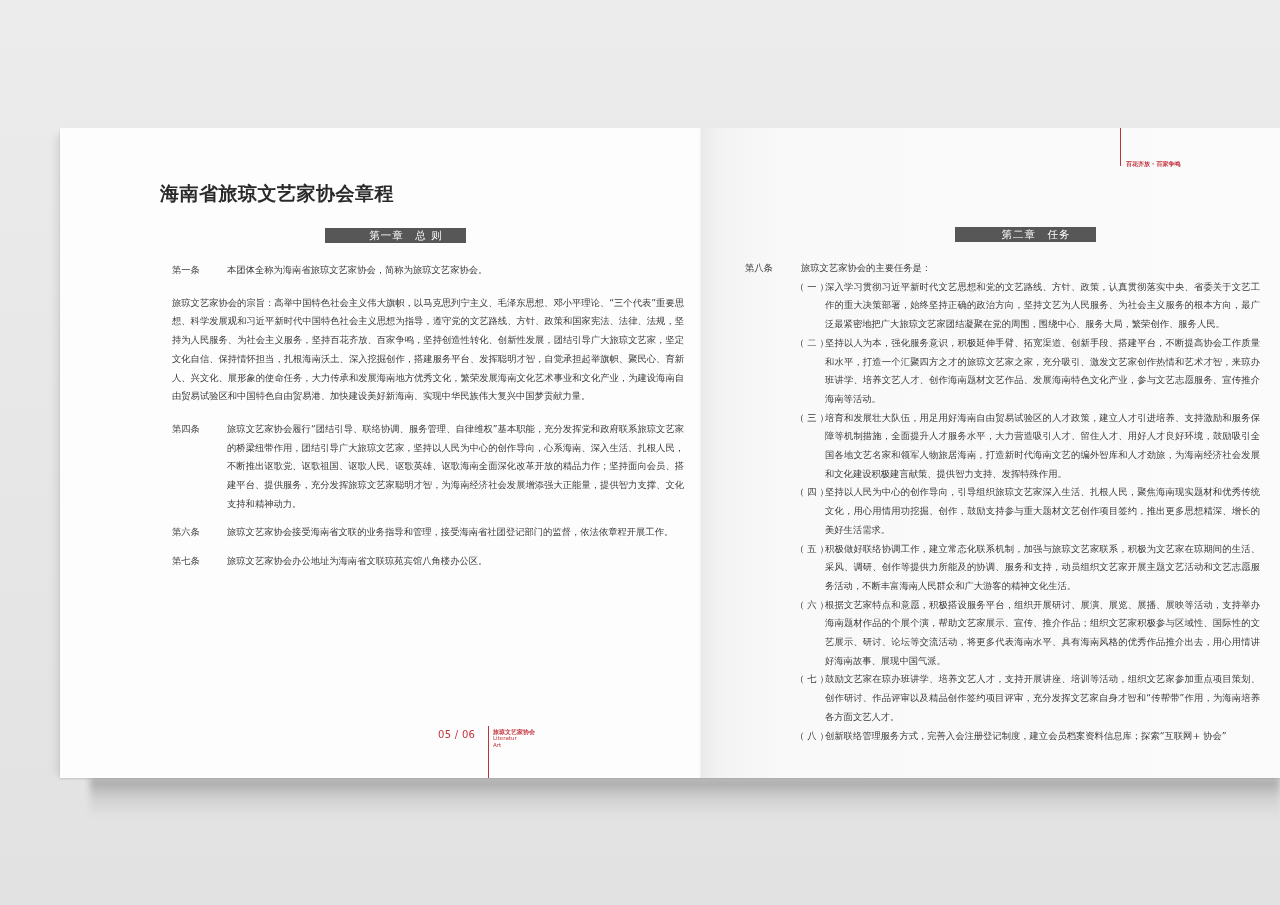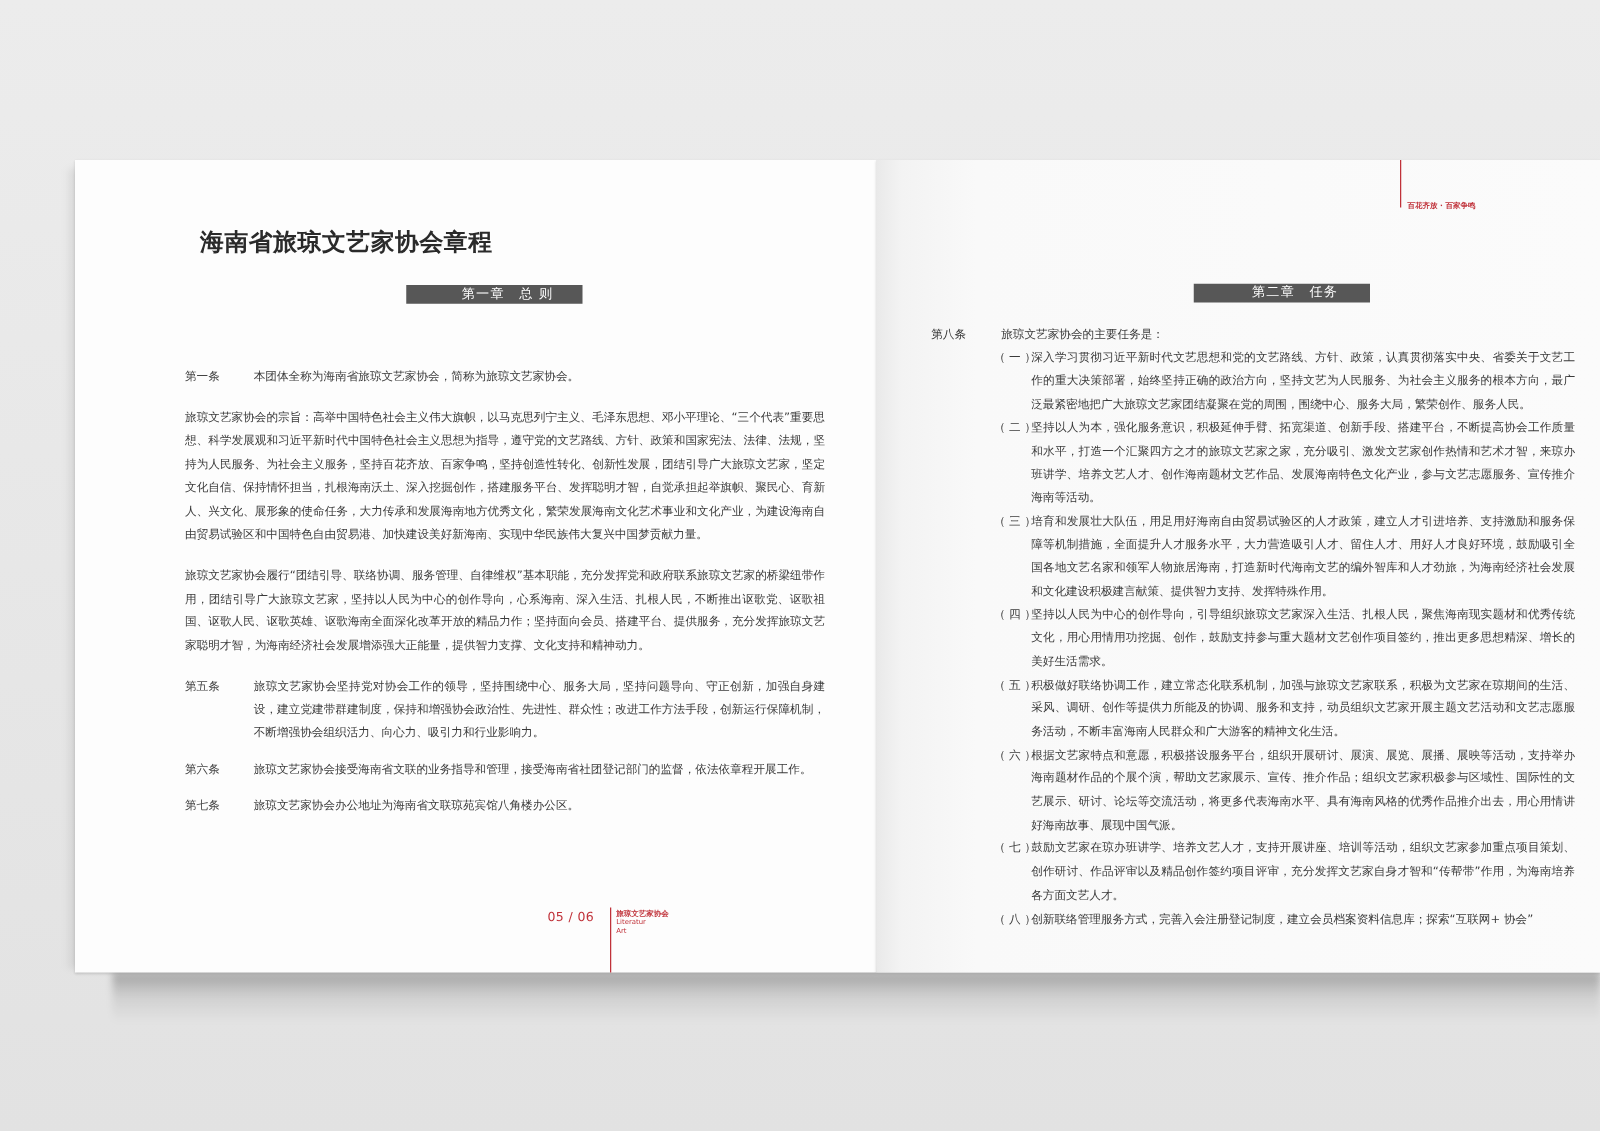--- a/index.html
+++ b/index.html
@@ -33,21 +33,21 @@
       position: absolute; left: 100px; top: 53px;
       font-family: "DejaVu Serif", "Liberation Serif", serif;
       font-size: 19px; font-weight: bold; color: #2a2a2a; letter-spacing: 0.5px; text-align: right;
     }
     .chapter-bar {
       position: absolute; height: 15px; line-height: 15px;
       background: #575757; color: #fff; text-align: center;
       font-family: "DejaVu Serif", "Liberation Serif", serif;
       font-size: 10.5px; letter-spacing: 1px; padding-left: 21px;
     }
-    .articles { position: absolute; left: 88px; top: 133px; width: 512px; margin-top: 32px; }
+    .articles { position: absolute; left: 112px; top: 133px; width: 512px; }
     .article { display: flex; font-size: 9.3px; line-height: 18.7px; color: #3a3a3a; margin-bottom: 10px; }
     .article .num { width: 55px; flex: none; color: #444; }
     .article .text { flex: 1; text-align: justify; }
     .folio {
       position: absolute; left: 378px; top: 601px; font-size: 10px; color: #c0323a;
       letter-spacing: 0.3px;
     }
     .folio-rule {
       position: absolute; left: 428px; top: 598px; width: 1px; height: 52px; background: #c0323a;
     }
@@ -80,25 +80,22 @@
 
   <div class="articles">
     <div class="article">
       <div class="num">第一条</div>
       <div class="text">本团体全称为海南省旅琼文艺家协会，简称为旅琼文艺家协会。</div>
     </div>
     <div class="article" style="margin-top:14px">
       <div class="text">旅琼文艺家协会的宗旨：高举中国特色社会主义伟大旗帜，以马克思列宁主义、毛泽东思想、邓小平理论、“三个代表”重要思想、科学发展观和习近平新时代中国特色社会主义思想为指导，遵守党的文艺路线、方针、政策和国家宪法、法律、法规，坚持为人民服务、为社会主义服务，坚持百花齐放、百家争鸣，坚持创造性转化、创新性发展，团结引导广大旅琼文艺家，坚定文化自信、保持情怀担当，扎根海南沃土、深入挖掘创作，搭建服务平台、发挥聪明才智，自觉承担起举旗帜、聚民心、育新人、兴文化、展形象的使命任务，大力传承和发展海南地方优秀文化，繁荣发展海南文化艺术事业和文化产业，为建设海南自由贸易试验区和中国特色自由贸易港、加快建设美好新海南、实现中华民族伟大复兴中国梦贡献力量。</div>
     </div>
     <div class="article" style="margin-top:14px">
+      <div class="num">第四条</div>
       <div class="text">旅琼文艺家协会履行“团结引导、联络协调、服务管理、自律维权”基本职能，充分发挥党和政府联系旅琼文艺家的桥梁纽带作用，团结引导广大旅琼文艺家，坚持以人民为中心的创作导向，心系海南、深入生活、扎根人民，不断推出讴歌党、讴歌祖国、讴歌人民、讴歌英雄、讴歌海南全面深化改革开放的精品力作；坚持面向会员、搭建平台、提供服务，充分发挥旅琼文艺家聪明才智，为海南经济社会发展增添强大正能量，提供智力支撑、文化支持和精神动力。</div>
-    </div>
-    <div class="article" style="margin-top:14px">
-      <div class="num">第五条</div>
-      <div class="text">旅琼文艺家协会坚持党对协会工作的领导，坚持围绕中心、服务大局，坚持问题导向、守正创新，加强自身建设，建立党建带群建制度，保持和增强协会政治性、先进性、群众性；改进工作方法手段，创新运行保障机制，不断增强协会组织活力、向心力、吸引力和行业影响力。</div>
     </div>
     <div class="article">
       <div class="num">第六条</div>
       <div class="text">旅琼文艺家协会接受海南省文联的业务指导和管理，接受海南省社团登记部门的监督，依法依章程开展工作。</div>
     </div>
     <div class="article">
       <div class="num">第七条</div>
       <div class="text">旅琼文艺家协会办公地址为海南省文联琼苑宾馆八角楼办公区。</div>
     </div>
   </div>

